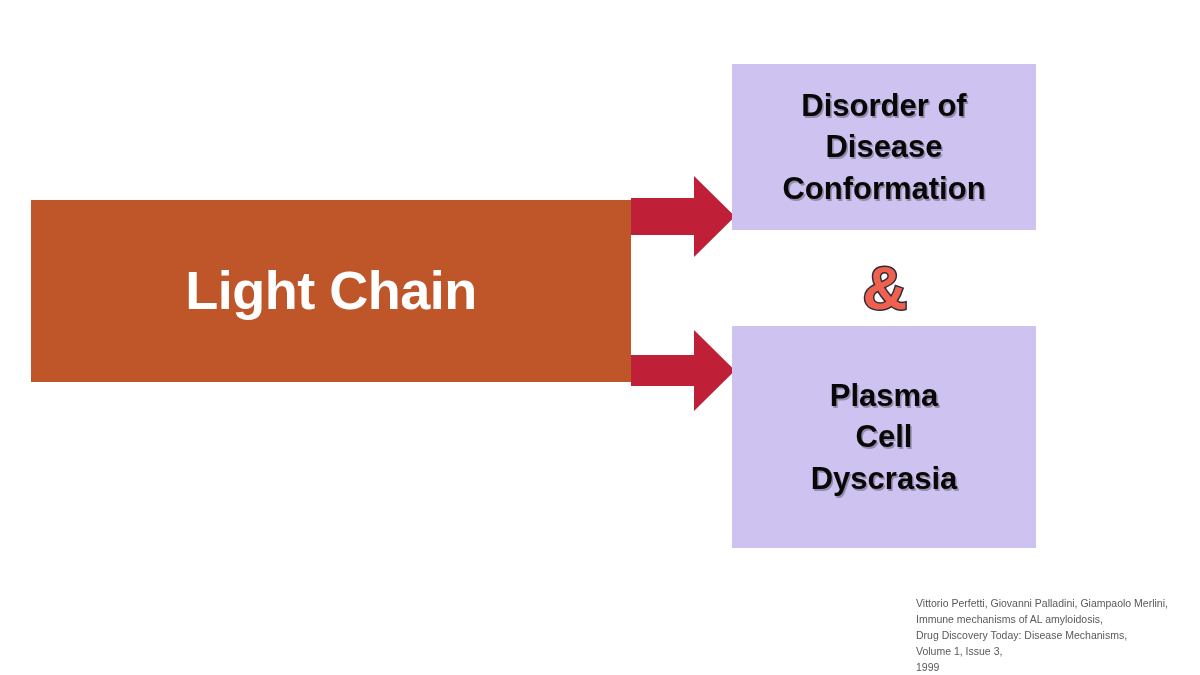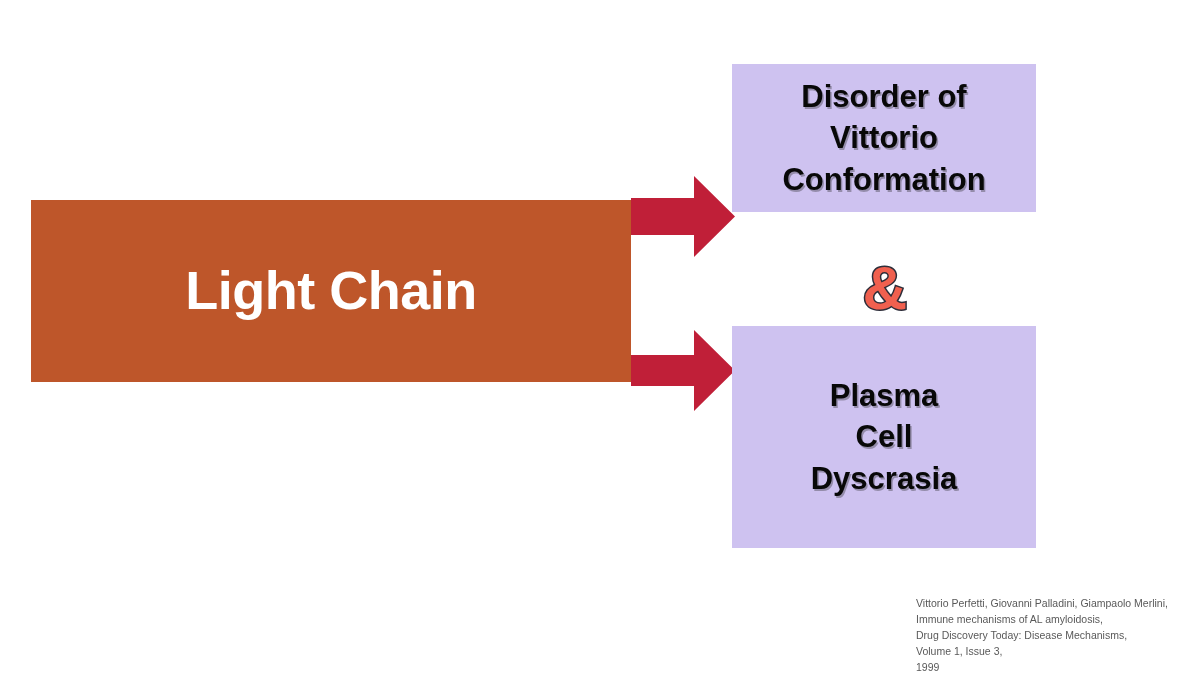--- a/index.html
+++ b/index.html
@@ -54,21 +54,21 @@
     position: absolute;
     left: 732px;
     width: 304px;
     background: #CEC2F0;
     display: flex;
     flex-direction: column;
     align-items: center;
     justify-content: center;
     box-sizing: border-box;
   }
-  #box-conformation { top: 64px;  height: 148px; }
+  #box-conformation { top: 64px;  height: 166px; }
   #box-dyscrasia    { top: 326px; height: 222px; }
 
   .target-box .line {
     color: #080808;
     font-weight: bold;
     font-size: 31px;
     line-height: 1.34;
     white-space: nowrap;
     text-align: center;
     text-shadow: 1.5px 1.5px 0 rgba(40,40,40,0.35);
@@ -121,21 +121,21 @@
   </div>
 
   <div class="arrow" style="left:631px; top:330px;">
     <svg width="104" height="81" viewBox="0 0 104 81" aria-hidden="true">
       <polygon points="0,25 63,25 63,0 104,40.5 63,81 63,56 0,56" fill="#C01F38"></polygon>
     </svg>
   </div>
 
   <div class="target-box" id="box-conformation">
     <div class="line">Disorder of</div>
-    <div class="line">Vittorio</div>
+    <div class="line">Disease</div>
     <div class="line">Conformation</div>
   </div>
 
   <div class="ampersand">&amp;</div>
 
   <div class="target-box" id="box-dyscrasia">
     <div class="line">Plasma</div>
     <div class="line">Cell</div>
     <div class="line">Dyscrasia</div>
   </div>

